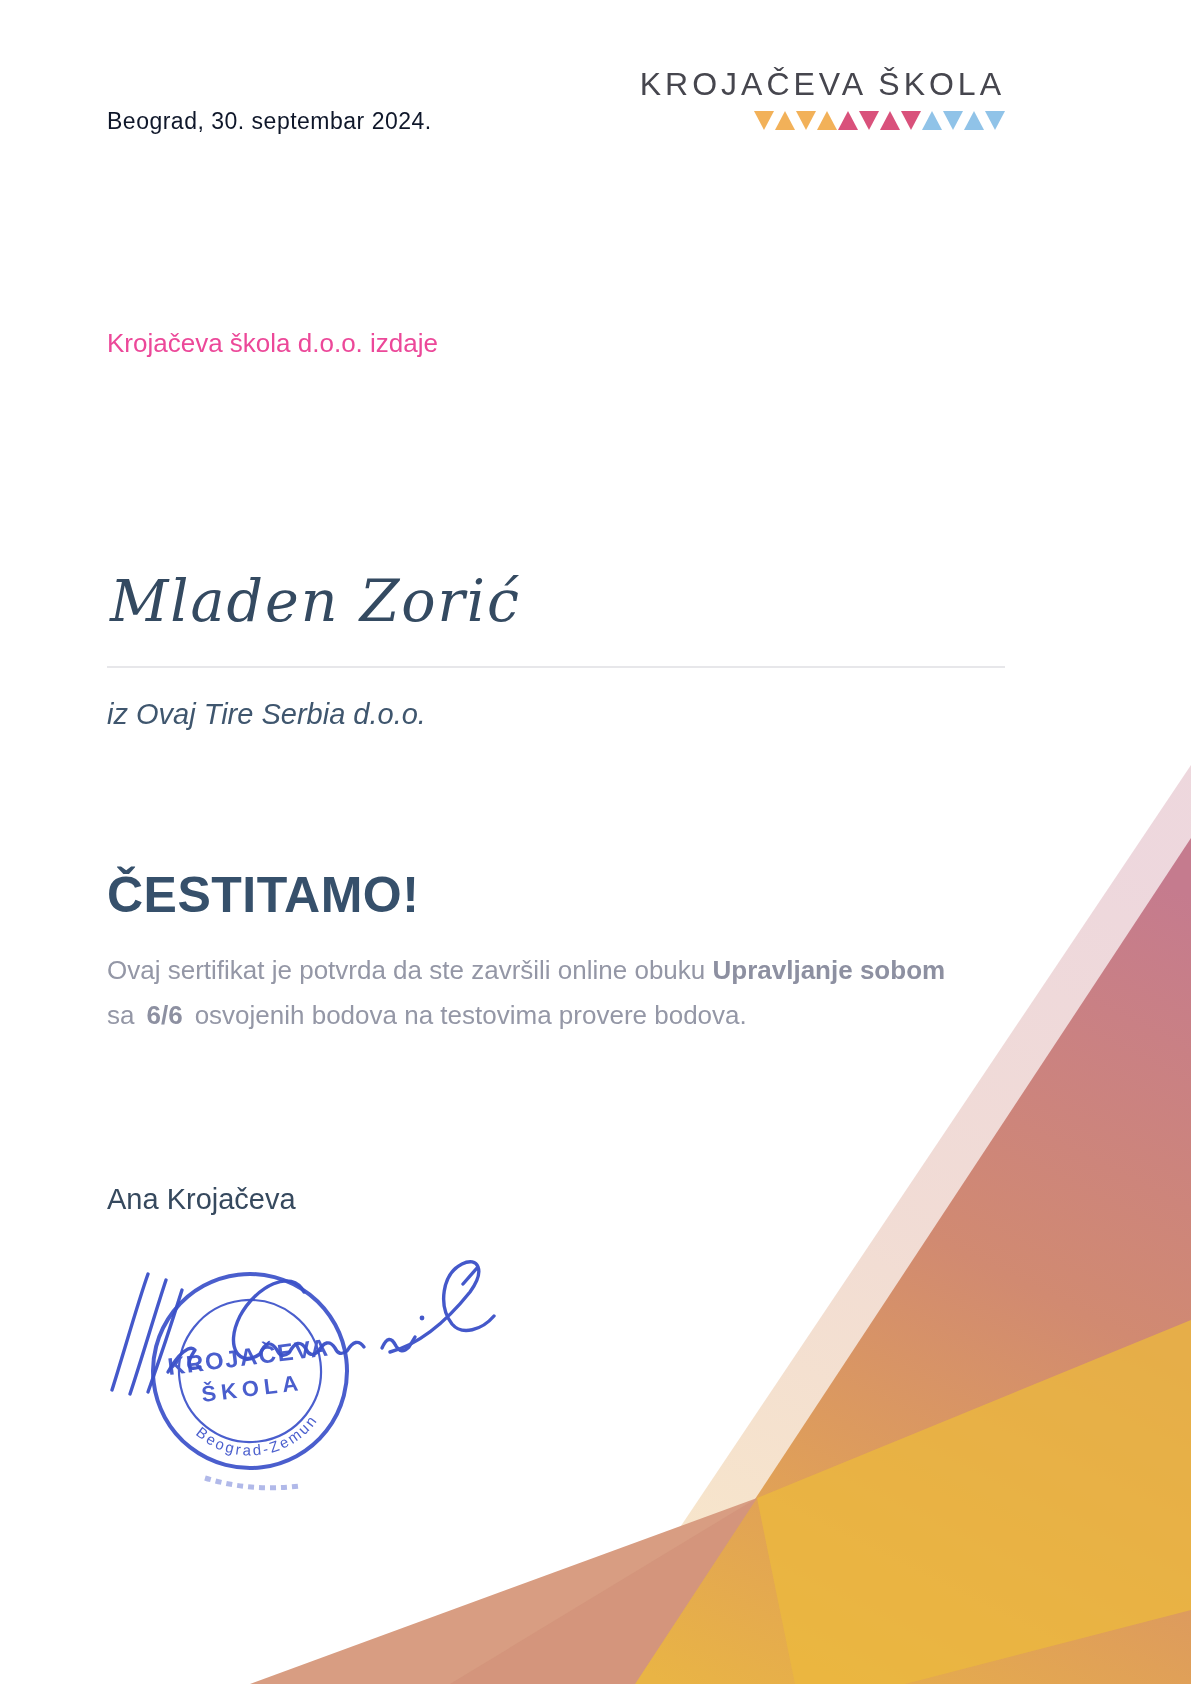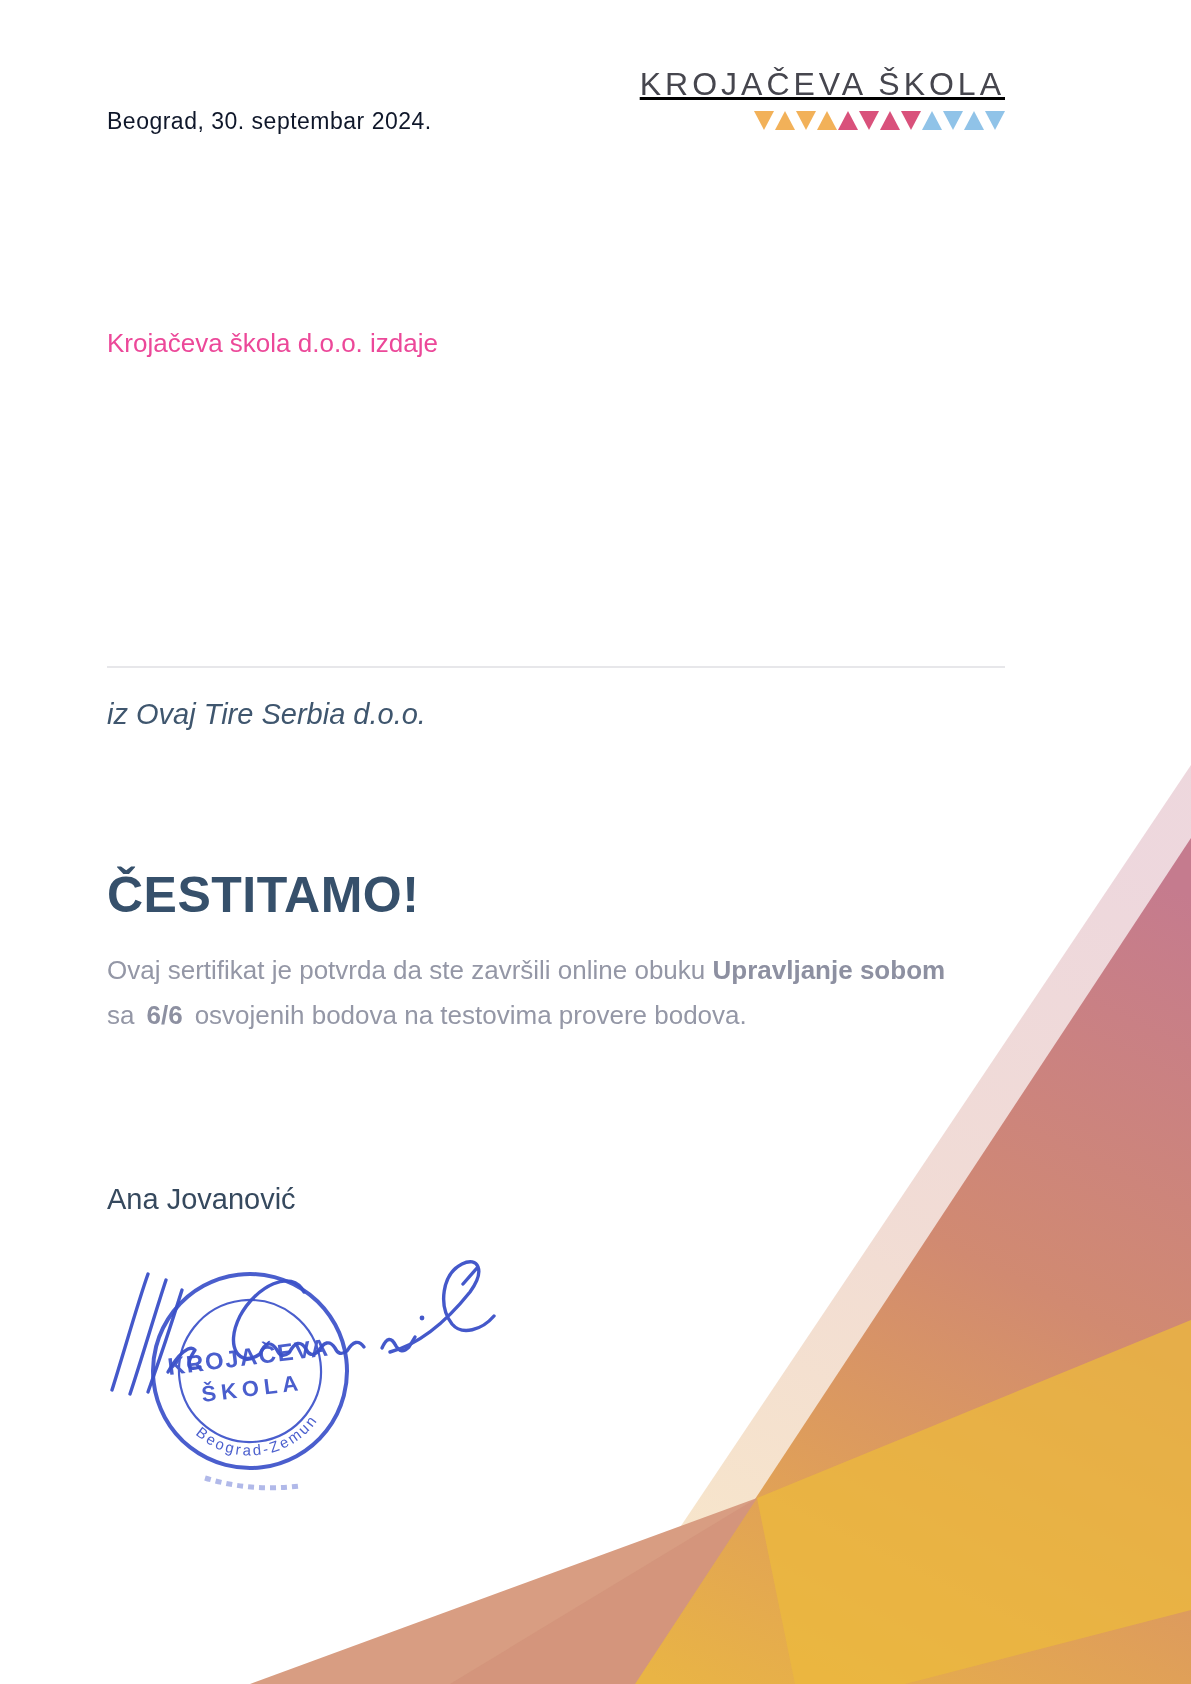--- a/index.html
+++ b/index.html
@@ -3,21 +3,21 @@
 <meta charset="utf-8">
 <style>
   html,body{margin:0;padding:0;background:#ffffff;}
   .page{
     position:relative;width:1191px;height:1684px;background:#ffffff;overflow:hidden;
     font-family:"Liberation Sans", sans-serif;
   }
   .abs{position:absolute;}
   
   .date-line{left:107px;top:108px;font-size:23px;color:#0f172a;letter-spacing:.5px;z-index:3;}
-  .logo{right:186px;top:66px;display:flex;flex-direction:column;align-items:flex-end;z-index:3;text-decoration:underline;}
+  .logo{right:186px;top:66px;display:flex;flex-direction:column;align-items:flex-end;z-index:3;}
   .logo-title{font-size:32px;color:#46464e;letter-spacing:4px;font-weight:400;white-space:nowrap;}
   .logo-strip{display:flex;gap:1px;margin-top:8px;}
   .tri{width:0;height:0;border-left:10px solid transparent;border-right:10px solid transparent;}
   .tri.up{border-bottom:19px solid transparent;}
   .tri.down{border-top:19px solid transparent;}
   
   .issuer-line{left:107px;top:328px;font-size:26px;color:#ec4899;z-index:3;}
   .cert-title{
     left:102px;top:352px;font-size:78px;font-weight:700;color:#33465c;
     letter-spacing:1px;-webkit-text-stroke:2px #33465c;z-index:3;
@@ -77,30 +77,31 @@
         <div class="tri down" style="border-top-color: rgb(217, 81, 123);"></div>
         <div class="tri up" style="border-bottom-color: rgb(144, 195, 232);"></div>
         <div class="tri down" style="border-top-color: rgb(144, 195, 232);"></div>
         <div class="tri up" style="border-bottom-color: rgb(144, 195, 232);"></div>
         <div class="tri down" style="border-top-color: rgb(144, 195, 232);"></div>
       </div>
   </div>
 
   <div class="abs issuer-line">Krojačeva škola d.o.o. izdaje</div>
 
+  <div class="abs recipient-name">Mladen Zorić</div>
   <div class="abs name-underline"></div>
   <div class="abs recipient-company">iz Ovaj Tire Serbia d.o.o.</div>
 
   <div class="abs congrats-heading">ČESTITAMO!</div>
   <div class="abs body-text">
     <span>Ovaj sertifikat je potvrda da ste završili online obuku </span><b>Upravljanje sobom</b><br>
     <span>sa</span><b class="score-b">6/6</b><span>osvojenih bodova na testovima provere bodova.</span>
   </div>
 
-  <div class="abs signer-name">Ana Jovanović</div>
+  <div class="abs signer-name">Ana Krojačeva</div>
 
   <svg class="abs stamp-box" width="210" height="230" viewBox="0 0 210 230">
     <g transform="rotate(-7 105 105)" opacity="0.92">
       <circle cx="105" cy="105" r="97" fill="none" stroke="#3b51c9" stroke-width="4"></circle>
       <circle cx="105" cy="105" r="71" fill="none" stroke="#3b51c9" stroke-width="2.2"></circle>
       <text x="105" y="99" text-anchor="middle" fill="#3b51c9" font-family="Liberation Sans, sans-serif" font-size="24" font-weight="bold" letter-spacing="1.5">KROJAČEVA</text>
       <text x="105" y="130" text-anchor="middle" fill="#3b51c9" font-family="Liberation Sans, sans-serif" font-size="22" font-weight="bold" letter-spacing="5">ŠKOLA</text>
       <defs>
         <path id="arcBottom" d="M 30.6 142 A 82 82 0 0 0 179.4 142" fill="none"></path>
       </defs>

